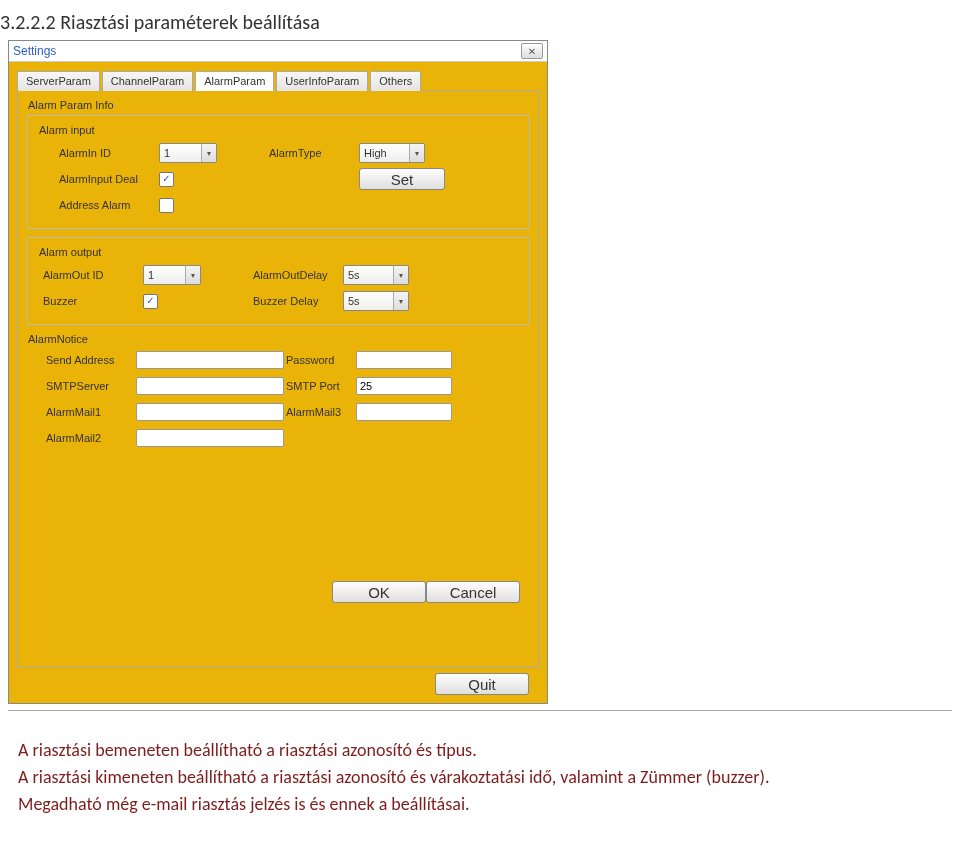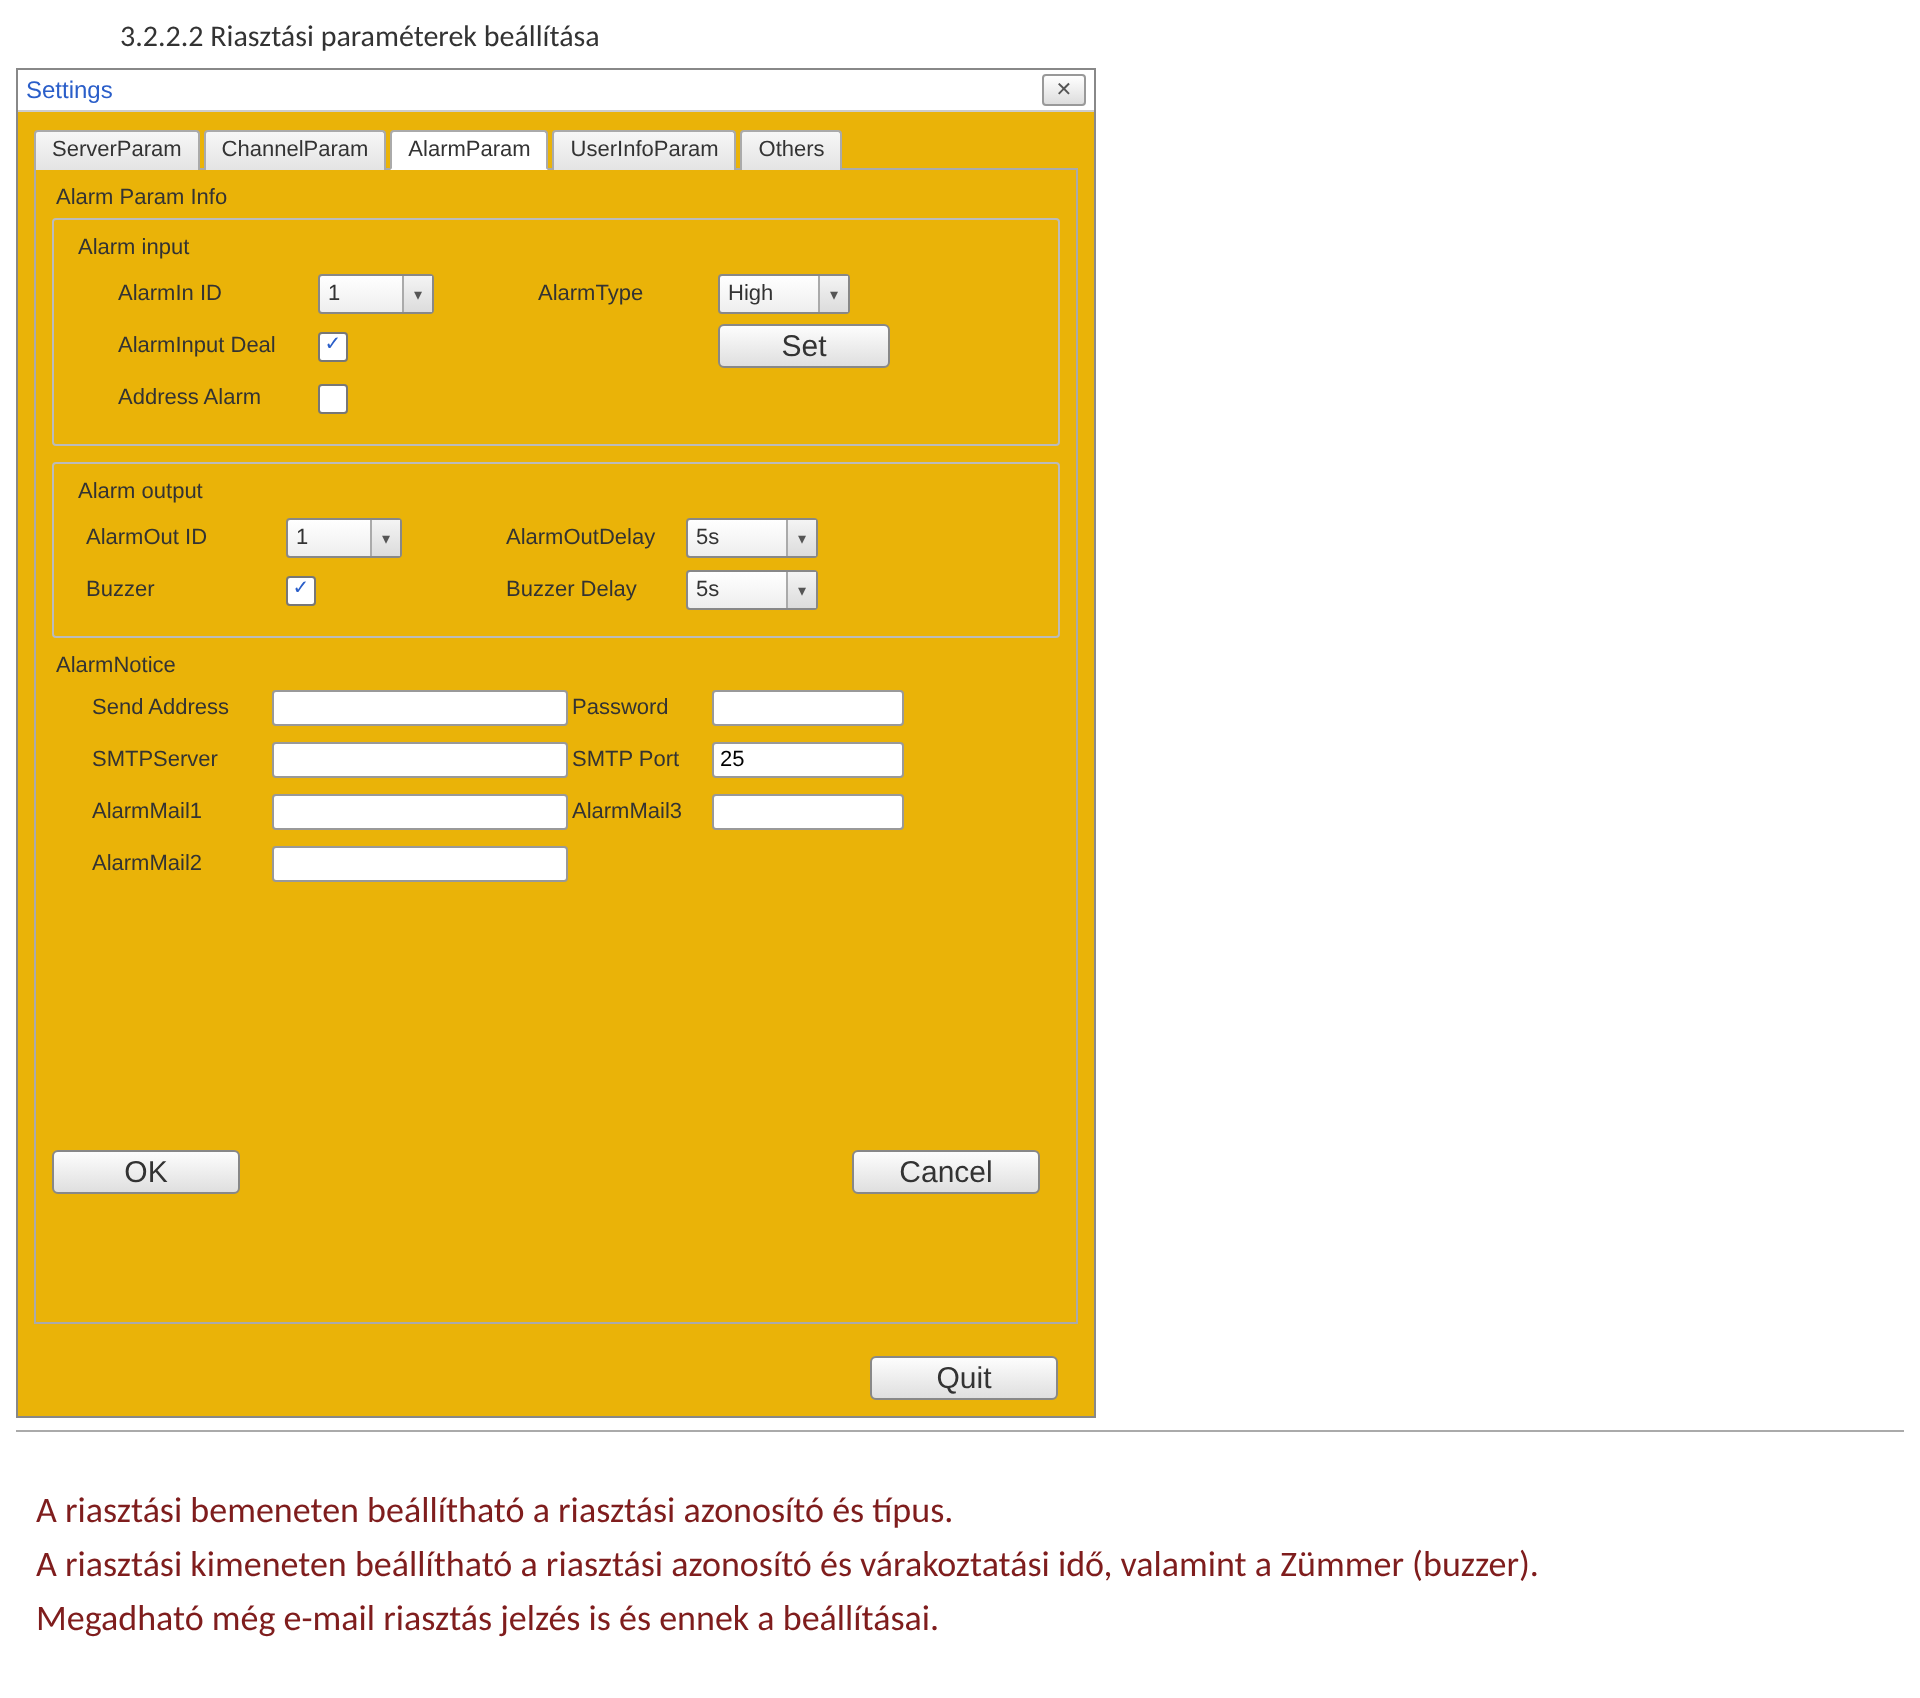--- a/index.html
+++ b/index.html
@@ -3,24 +3,23 @@
 <meta charset="utf-8">
 <style>
   body {
     margin: 0;
     font-family: Calibri, Arial, sans-serif;
     background: #fff;
     color: #333;
     width: 960px;
   }
   .heading {
-    font-size: 15px;
-    padding: 10px 14px 6px 24px;
+    font-size: 20px;
+    padding: 10px 14px 6px 0;
     color: #333;
-    margin-left: 36px;
   }
   .dialog {
     margin: 0 0 0 8px;
     width: 538px;
     border: 1px solid #888;
     background: #eab308;
     font-family: Tahoma, Arial, sans-serif;
     font-size: 11px;
   }
   .titlebar {
@@ -147,29 +146,28 @@
     display: inline-flex;
     align-items: center;
     justify-content: center;
     font-size: 15px;
     padding: 0 10px;
     cursor: default;
   }
   .btn-small { min-width: 64px; }
   .btn-row {
     display: flex;
-    justify-content: space-between;
-    gap: 12px;
+    justify-content: flex-end;
     margin-top: 8px;
     padding-right: 10px;
   }
   .quit-row {
     display: flex;
     justify-content: flex-end;
-    margin-top: 16px;
+    margin-top: 5px;
     padding-right: 10px;
   }
   .tab-content {
     border: 1px solid #aaa;
     border-top: none;
     padding: 8px;
     min-height: 560px;
     margin-top: -6px;
   }
   .spacer-large { height: 120px; }

